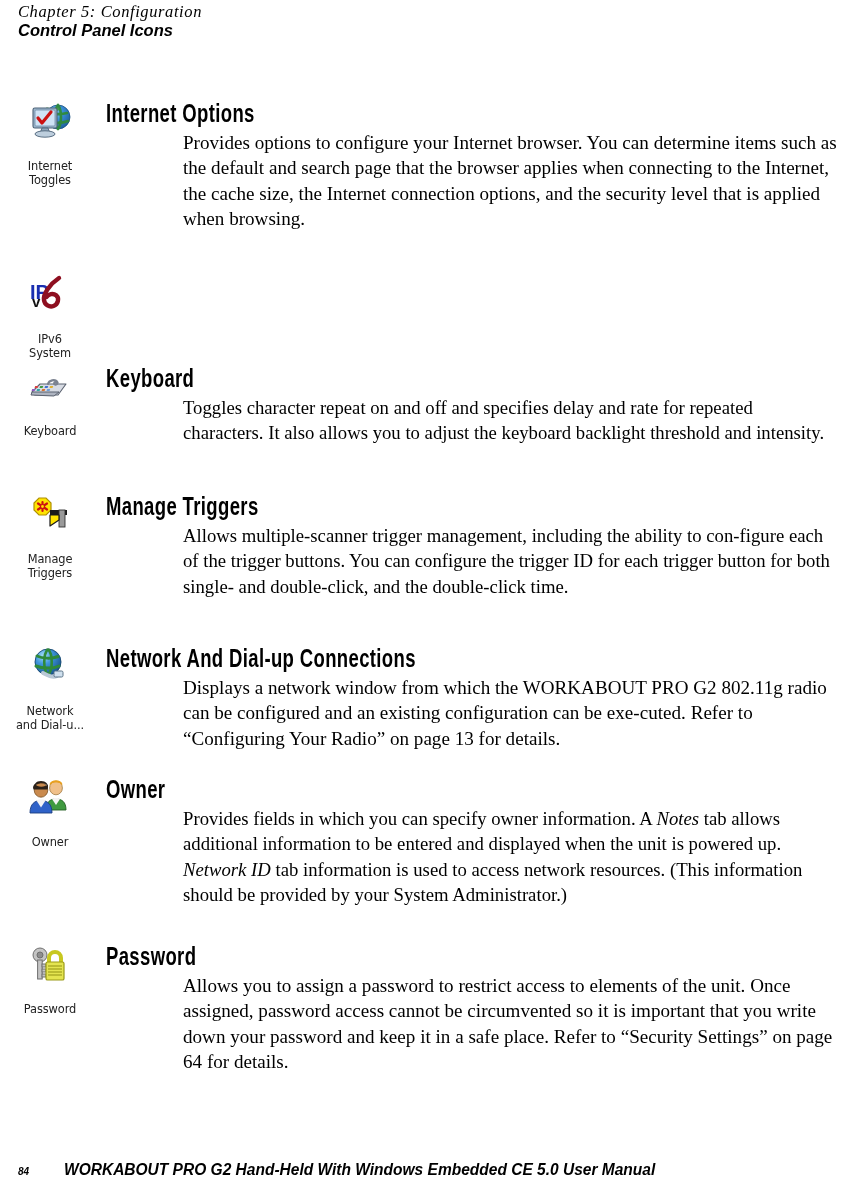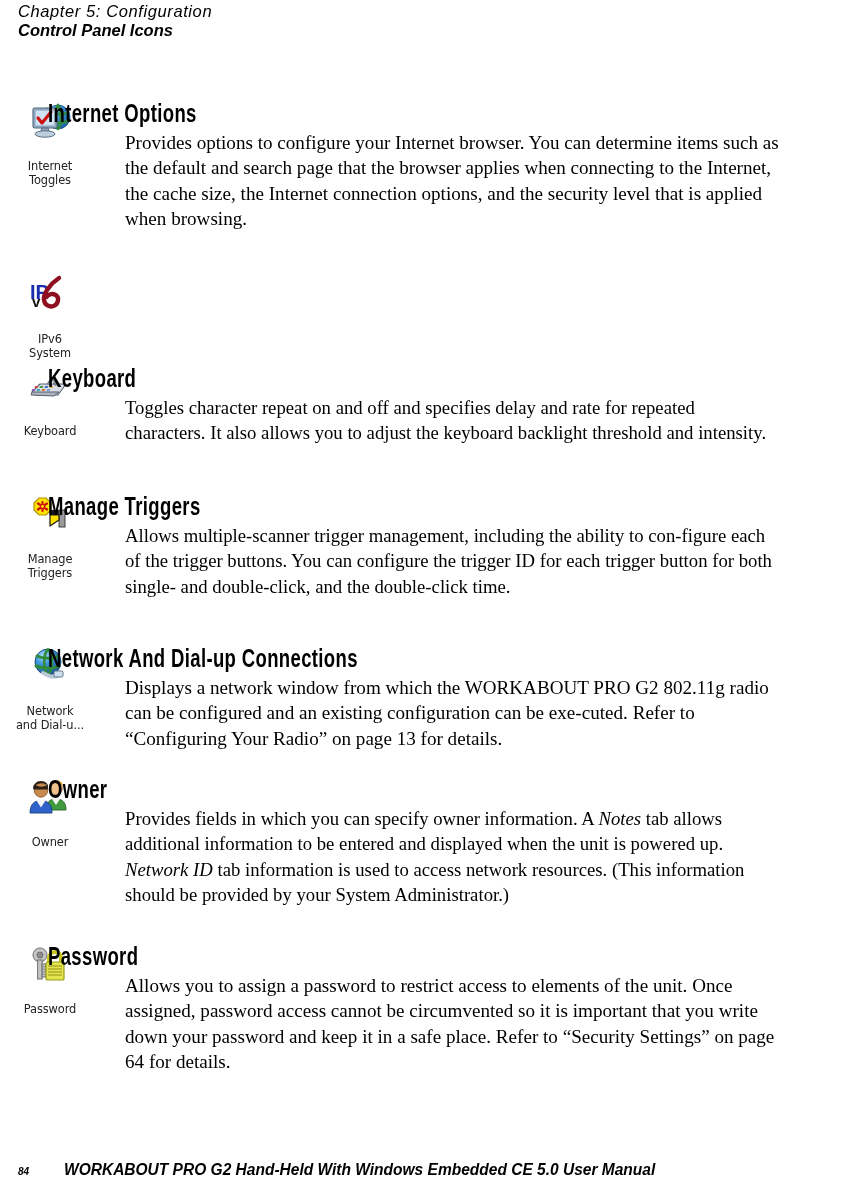--- a/index.html
+++ b/index.html
@@ -17,21 +17,21 @@
   }
 
   
   .runhead {
     position: absolute;
     left: 18px;
     top: 2px;
     width: 500px;
   }
   .runhead .chapter {
-    font-family: Liberation Sans, sans-serif;
+    font-family: Liberation Serif, serif;
     font-style: italic;
     font-size: 16.5px;
     line-height: 19px;
     letter-spacing: 0.6px;
     white-space: nowrap;
   }
   .runhead .section {
     font-family: "Liberation Sans", sans-serif;
     font-style: italic;
     font-weight: bold;
@@ -68,21 +68,21 @@
   .icon-caption {
     font-family: "DejaVu Sans", sans-serif;
     font-size: 11.4px;
     line-height: 13.6px;
     color: #222222;
     margin-top: 14px;
     letter-spacing: -0.1px;
   }
 
   .entry-body {
-    margin-left: 48px;
+    margin-left: 106px;
     padding-right: 2px;
   }
   .entry-title {
     font-family: "Liberation Sans", sans-serif;
     font-weight: bold;
     font-size: 25px;
     line-height: 27px;
     letter-spacing: 0.5px;
     transform: scaleX(0.74);
     transform-origin: left center;

